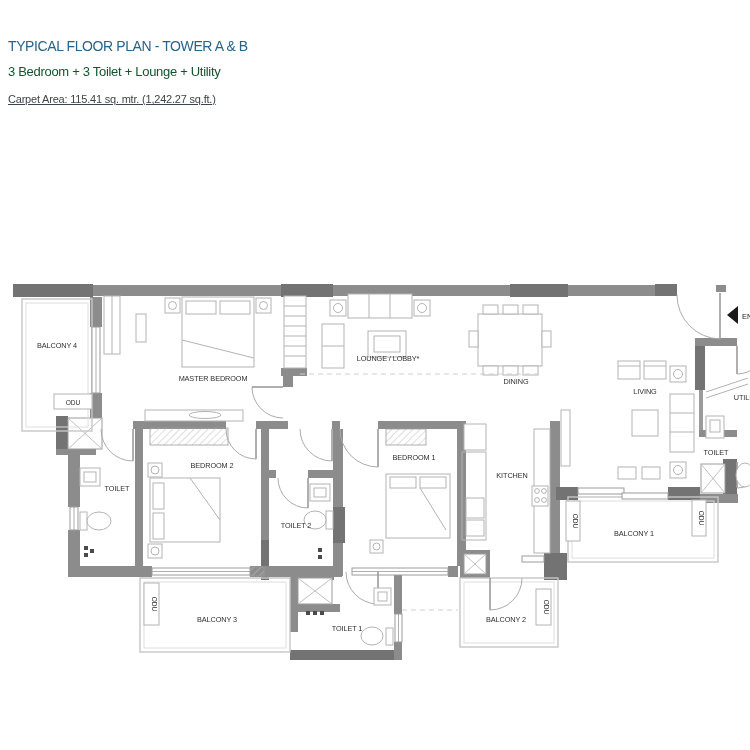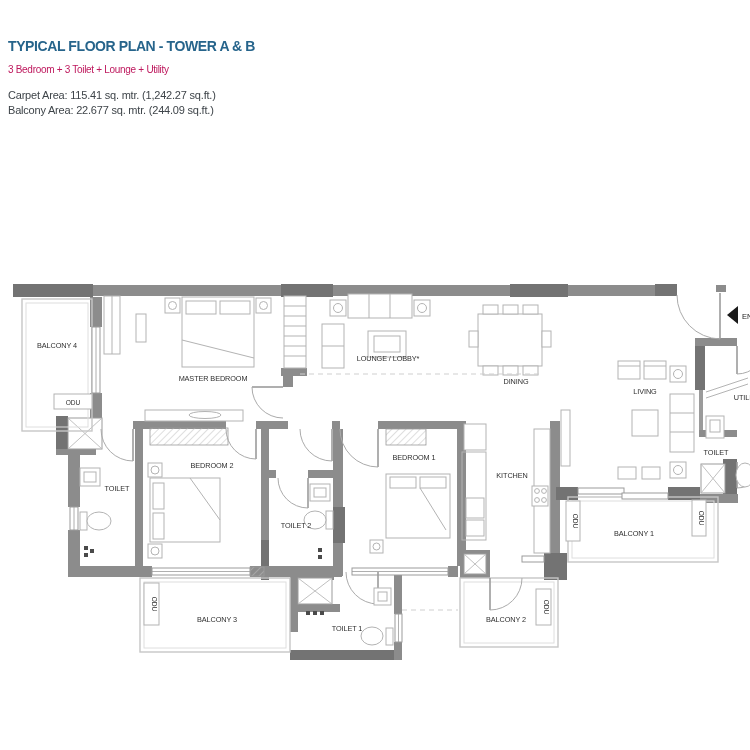--- a/index.html
+++ b/index.html
@@ -1,21 +1,21 @@
 <!DOCTYPE html>
 <html><head>
 <meta charset="utf-8">
 <style>
   html,body{margin:0;padding:0;background:#ffffff;}
   .page{position:relative;width:750px;height:750px;background:#fff;overflow:hidden;
         font-family:"Liberation Sans",sans-serif;}
   .hdr{position:absolute;left:8px;top:38px;width:420px;}
-  .hdr-title{font-size:14px;font-weight:bold;letter-spacing:-0.4px;color:#26648B;margin:0 0 10px 0;}
-  .hdr-sub{font-size:10px;letter-spacing:-0.3px;color:#be185d;margin:0 0 13px 0;}
-  .hdr-area{font-size:11px;letter-spacing:-0.2px;color:#3e4449;margin:0;line-height:15px;}
+  .hdr-title{font-size:14px;font-weight:normal;letter-spacing:-0.4px;color:#26648B;margin:0 0 10px 0;}
+  .hdr-sub{font-size:13px;letter-spacing:-0.3px;color:#14532d;margin:0 0 13px 0;}
+  .hdr-area{font-size:11px;letter-spacing:-0.2px;color:#3e4449;margin:0;line-height:15px;text-decoration:underline;}
   svg{position:absolute;left:0;top:0;}
   .wall{fill:#8C8C8C;}
   .col{fill:#737373;}
   .rail{fill:none;stroke:#c6c6c6;stroke-width:1.4;}
   .rail2{fill:none;stroke:#dedede;stroke-width:1;}
   .furn{fill:#ffffff;stroke:#b3b3b3;stroke-width:1;}
   .furnl{fill:none;stroke:#b3b3b3;stroke-width:1;}
   .door{fill:none;stroke:#ababab;stroke-width:1;}
   .panel{stroke:#9b9b9b;stroke-width:1.6;}
   .win{fill:#ffffff;stroke:#9b9b9b;stroke-width:1;}
@@ -31,21 +31,20 @@
 </style>
 </head>
 <body>
 
 <div class="page">
 
   <div class="hdr">
     <p class="hdr-title">TYPICAL FLOOR PLAN - TOWER A &amp; B</p>
     <p class="hdr-sub">3 Bedroom + 3 Toilet + Lounge + Utility</p>
     <p class="hdr-area">Carpet Area: 115.41 sq. mtr. (1,242.27 sq.ft.)</p>
-    <p class="hdr-area">Balcony Area: 22.677 sq. mtr. (244.09 sq.ft.)</p>
   </div>
 
   <svg width="750" height="750" viewBox="0 0 750 750">
 
     <defs>
       <pattern id="hatch" width="5" height="5" patternTransform="rotate(45)" patternUnits="userSpaceOnUse">
         <line x1="0" y1="0" x2="0" y2="5" stroke="#bdbdbd" stroke-width="1"></line>
       </pattern>
     </defs>
 

